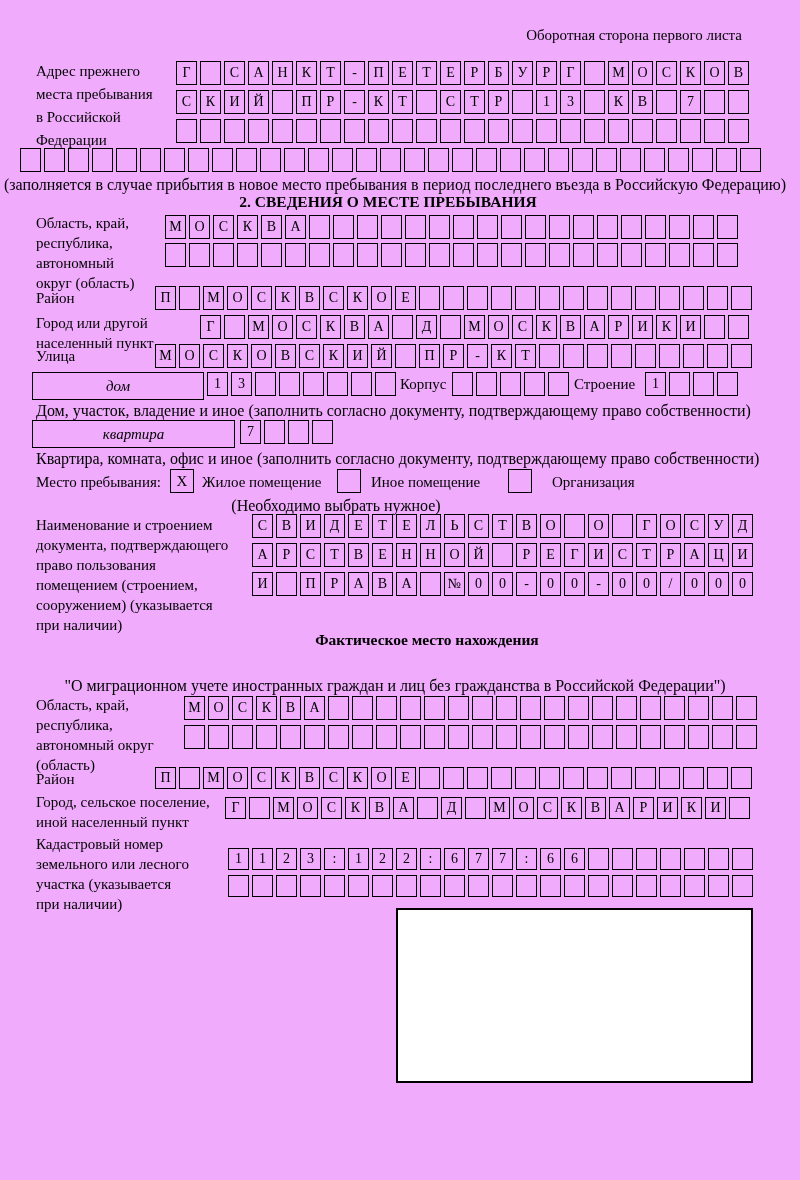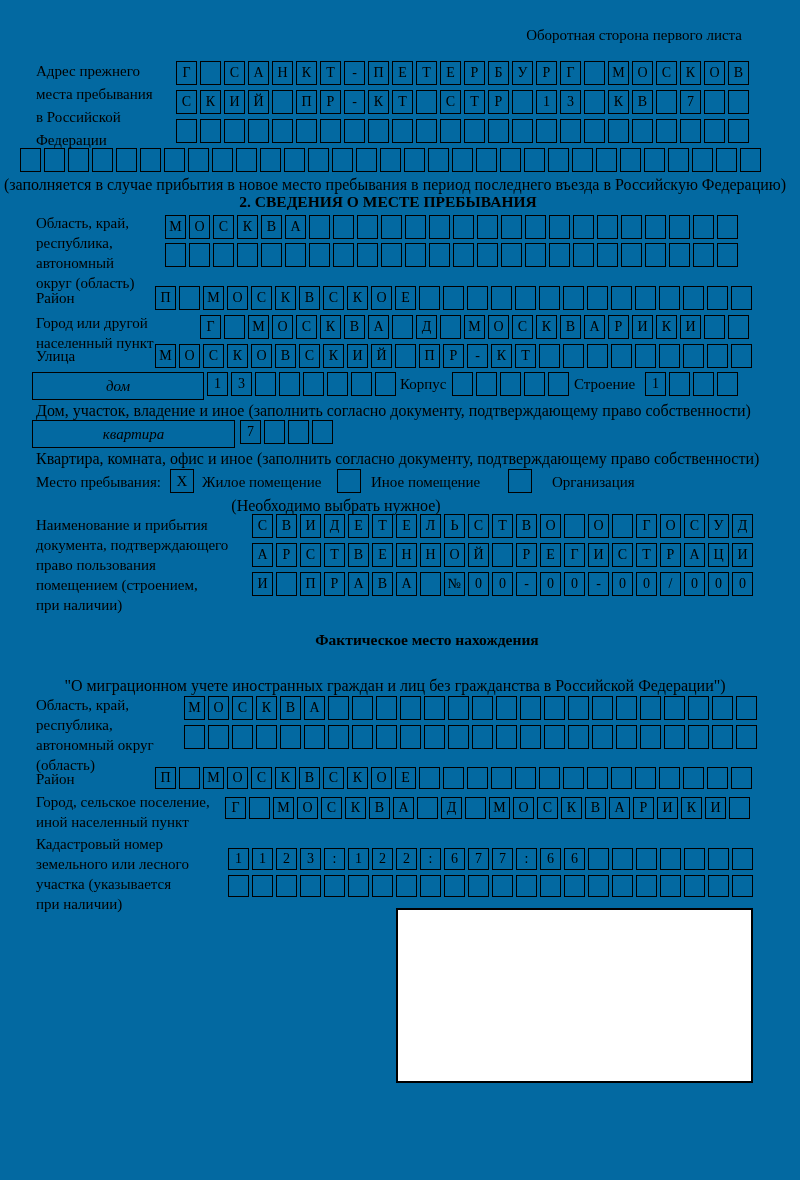--- a/index.html
+++ b/index.html
@@ -1,17 +1,17 @@
 <!DOCTYPE html>
 <html><head>
 <meta charset="utf-8">
 <style>
   html,body { margin:0; padding:0; background:#fff; }
   .page {
-    position:relative; width:800px; height:1180px; background:#0369a1;
+    position:relative; width:800px; height:1180px; background:#f0abfc;
     font-family:"Liberation Serif","DejaVu Serif",serif; color:#000;
     overflow:hidden;
   }
   .abs { position:absolute; }
   .lbl { font-size:15px; line-height:23px; }
   .lbl20 div { line-height:20px; }
   .lbl23 div { line-height:23px; }
   .cellrow { display:flex; }
   .cell {
     box-sizing:border-box; flex:0 0 21px; width:21px; height:24px;
@@ -349,24 +349,25 @@
   <div class="abs lbl" style="top:471px; left:36px;">Место пребывания:</div>
   <div class="abs chk" style="top:469px; left:170px;">X</div>
   <div class="abs lbl" style="top:471px; left:202px;">Жилое помещение</div>
   <div class="abs chk" style="top:469px; left:337px;"></div>
   <div class="abs lbl" style="top:471px; left:371px;">Иное помещение</div>
   <div class="abs chk" style="top:469px; left:508px;"></div>
   <div class="abs lbl" style="top:471px; left:552px;">Организация</div>
   <div class="abs cap center" style="top:497px; left:36px; width:600px;">(Необходимо выбрать нужное)</div>
 
   <div class="abs lbl lbl20" style="top:515px; left:36px; width:215px;">
-      <div>Наименование и прибытия</div>
+      <div>Наименование и строением</div>
       <div>документа, подтверждающего</div>
       <div>право пользования</div>
       <div>помещением (строением,</div>
+      <div>сооружением) (указывается</div>
       <div>при наличии)</div>
     </div>
   <div class="abs cellrow" style="top:514px; left:252px;">
       <span class="cell">С</span>
       <span class="cell">В</span>
       <span class="cell">И</span>
       <span class="cell">Д</span>
       <span class="cell">Е</span>
       <span class="cell">Т</span>
       <span class="cell">Е</span>

